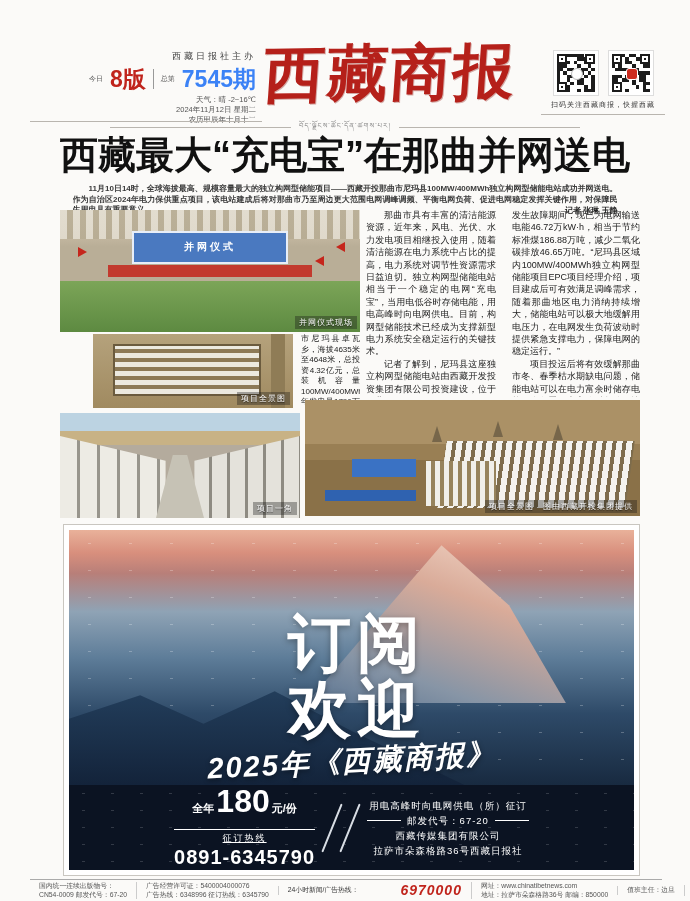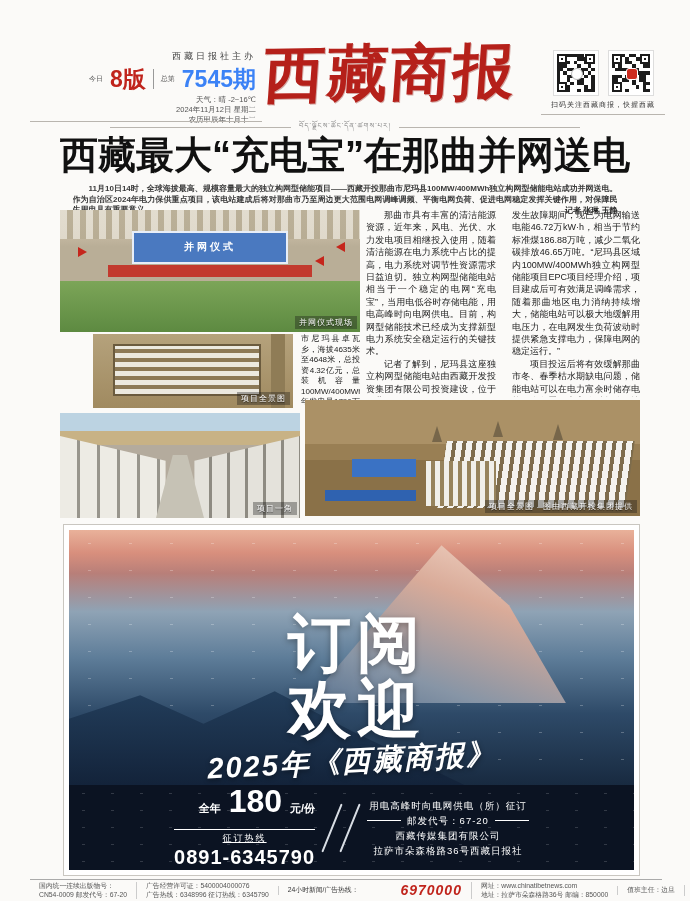--- a/index.html
+++ b/index.html
@@ -113,21 +113,21 @@
      font-size:63px;font-weight:900;line-height:66px;letter-spacing:6px;font-family:"DejaVu Serif","Liberation Serif",serif;
      text-shadow:0 2px 6px rgba(0,0,0,.35);white-space:nowrap;}
   .sub-year{position:absolute;left:50%;top:212px;transform:translateX(-50%) rotate(-3deg);color:#fff;
      font-size:29px;font-weight:bold;font-style:italic;letter-spacing:2px;white-space:nowrap;
      text-shadow:0 2px 5px rgba(0,0,0,.4);}
   .ad-strip{position:absolute;left:0;bottom:0;width:100%;height:85px;background:#0b1322;
      background-image:radial-gradient(rgba(255,255,255,.16) 1px,transparent 1.2px);background-size:29px 17px;
      display:flex;align-items:center;justify-content:center;gap:16px;color:#fff;padding:0 14px;}
   .slash{width:2px;height:52px;background:#d8dde4;transform:rotate(22deg);border-radius:2px;flex:0 0 auto;}
   .zone1{text-align:center;flex:0 0 auto;}
-  .price-row{display:flex;align-items:baseline;justify-content:flex-end;gap:8px;border-bottom:1px solid #fff;padding-bottom:13px;}
+  .price-row{display:flex;align-items:baseline;justify-content:center;gap:2px;border-bottom:1px solid #fff;padding-bottom:13px;}
   .price-sm{font-size:11px;font-weight:bold;}
   .price-big{font-size:32px;font-weight:900;line-height:30px;}
   .hotline-label{font-size:9px;letter-spacing:2px;margin:2px 0 1px;text-decoration:underline;}
   .hotline-num{font-size:20px;font-weight:900;letter-spacing:1px;}
   .zone2{position:relative;flex:0 0 auto;display:flex;align-items:center;gap:4px;}
   .paren{width:16px;height:62px;flex:0 0 auto;}
   .paren.l{border-left:3px solid #fff;border-radius:50% / 50%;}
   .paren.r{border-right:3px solid #fff;border-radius:50% / 50%;}
   .badge{background:#d5472d;border-radius:6px;padding:7px 14px;text-align:center;box-shadow:0 2px 5px rgba(0,0,0,.4);}
   .badge div{font-size:14px;font-weight:900;letter-spacing:2px;line-height:19px;white-space:nowrap;}

